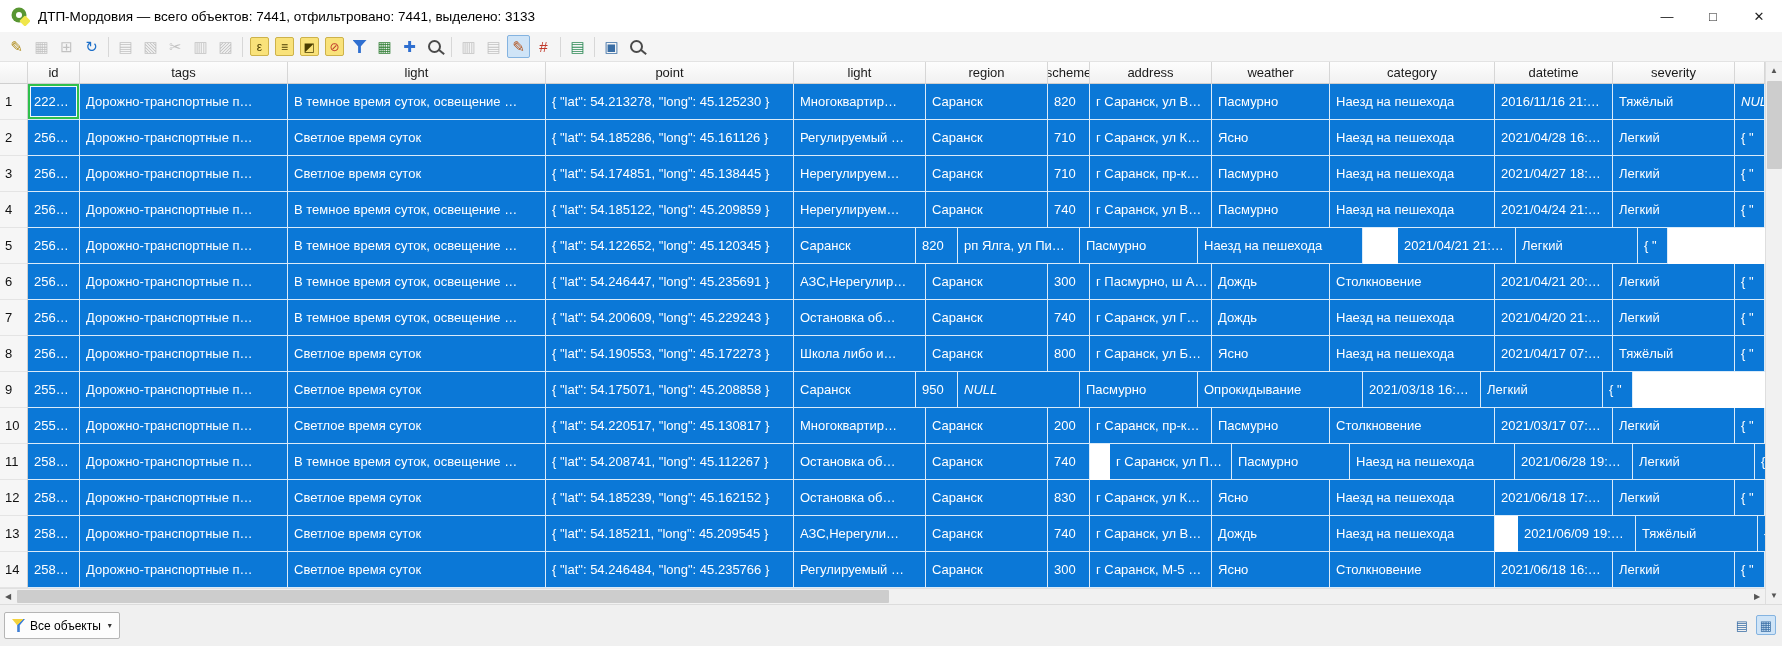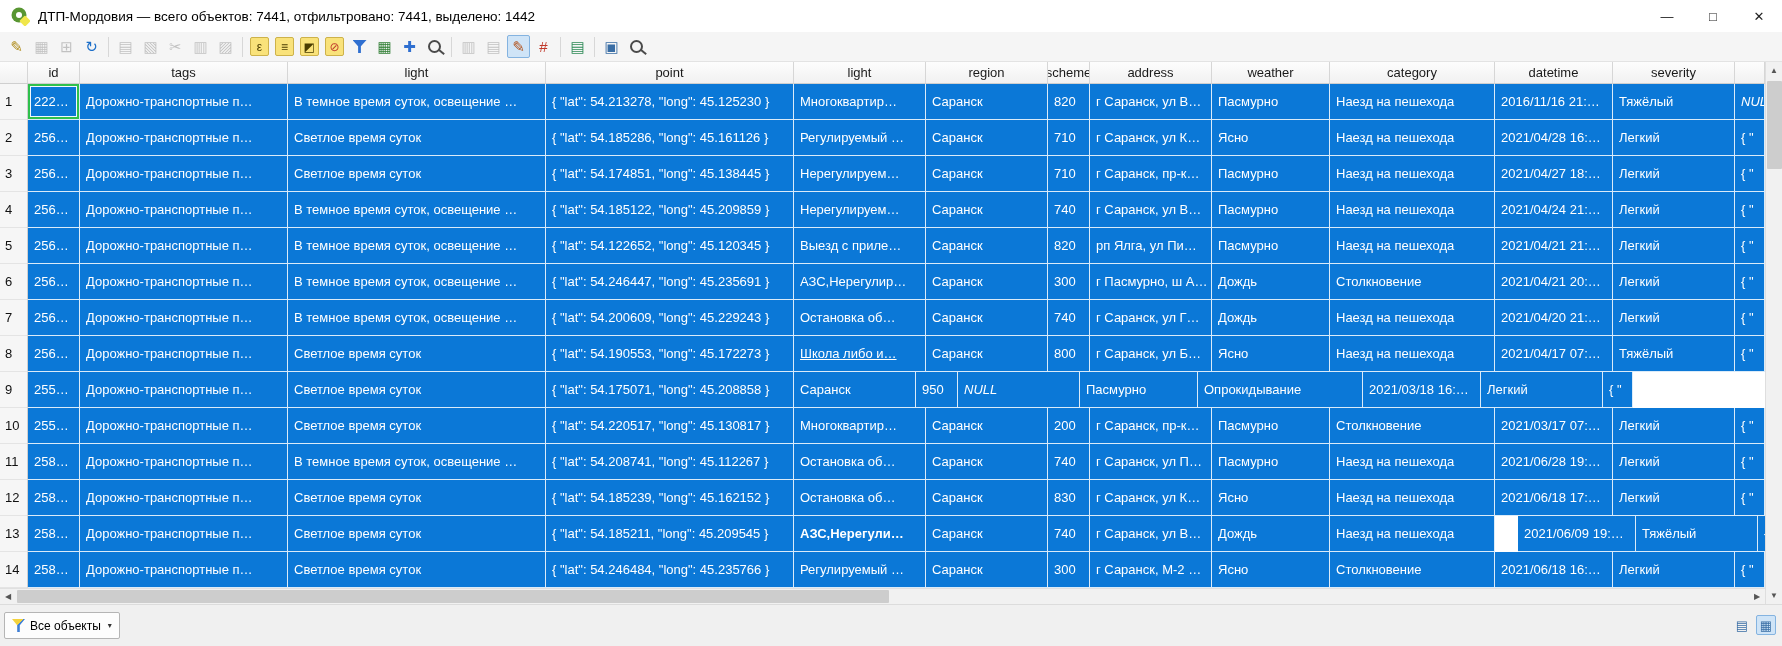--- a/index.html
+++ b/index.html
@@ -106,21 +106,21 @@
 </style>
 </head>
 <body>
 
 <div id="titlebar">
   <svg class="qgis-logo" viewBox="0 0 20 20">
     <circle cx="9" cy="9" r="7.5" fill="#589632"></circle>
     <circle cx="9" cy="9" r="3" fill="#ffffff"></circle>
     <rect x="11" y="11" width="8" height="8" rx="1" fill="#f0e64b" transform="rotate(45 15 15)"></rect>
   </svg>
-  <span id="title-text">ДТП-Мордовия — всего объектов: 7441, отфильтровано: 7441, выделено: 1442</span>
+  <span id="title-text">ДТП-Мордовия — всего объектов: 7441, отфильтровано: 7441, выделено: 3133</span>
   <div id="win-controls">
     <span class="win-btn">—</span>
     <span class="win-btn">□</span>
     <span class="win-btn">✕</span>
   </div>
 </div>
 
 <div id="toolbar">
     <span class="tb-icon" style="color: rgb(176, 141, 30);">✎</span>
     <span class="tb-icon disabled" style="color: rgb(85, 85, 85);">▦</span>
@@ -240,27 +240,26 @@
       <div class="cell" style="width: 118px;">2021/04/24 21:…</div>
       <div class="cell" style="width: 122px;">Легкий</div>
       <div class="cell" style="width: 30px;">{ "</div>
     </div>
     <div class="row">
       <div class="gutter-cell">5</div>
       <div class="cell" style="width: 52px;">256…</div>
       <div class="cell" style="width: 208px;">Дорожно-транспортные п…</div>
       <div class="cell" style="width: 258px;">В темное время суток, освещение …</div>
       <div class="cell" style="width: 248px;">{ "lat": 54.122652, "long": 45.120345 }</div>
-      <div class="cell" style="width: 132px;">Выезд с приле…</div>
       <div class="cell" style="width: 122px;">Саранск</div>
       <div class="cell" style="width: 42px;">820</div>
       <div class="cell" style="width: 122px;">рп Ялга, ул Пи…</div>
       <div class="cell" style="width: 118px;">Пасмурно</div>
       <div class="cell" style="width: 165px;">Наезд на пешехода</div>
-      <div class="cell" style="width: 118px;">2021/04/21 21:…</div>
+      <div class="cell" style="width: 118px; margin-left: 35px;">2021/04/21 21:…</div>
       <div class="cell" style="width: 122px;">Легкий</div>
       <div class="cell" style="width: 30px;">{ "</div>
     </div>
     <div class="row">
       <div class="gutter-cell">6</div>
       <div class="cell" style="width: 52px;">256…</div>
       <div class="cell" style="width: 208px;">Дорожно-транспортные п…</div>
       <div class="cell" style="width: 258px;">В темное время суток, освещение …</div>
       <div class="cell" style="width: 248px;">{ "lat": 54.246447, "long": 45.235691 }</div>
       <div class="cell" style="width: 132px;">АЗС,Нерегулир…</div>
@@ -288,21 +287,21 @@
       <div class="cell" style="width: 118px;">2021/04/20 21:…</div>
       <div class="cell" style="width: 122px;">Легкий</div>
       <div class="cell" style="width: 30px;">{ "</div>
     </div>
     <div class="row">
       <div class="gutter-cell">8</div>
       <div class="cell" style="width: 52px;">256…</div>
       <div class="cell" style="width: 208px;">Дорожно-транспортные п…</div>
       <div class="cell" style="width: 258px;">Светлое время суток</div>
       <div class="cell" style="width: 248px;">{ "lat": 54.190553, "long": 45.172273 }</div>
-      <div class="cell" style="width: 132px; text-decoration: underline;">Школа либо и…</div>
+      <div class="cell" style="width: 132px;">Школа либо и…</div>
       <div class="cell" style="width: 122px;">Саранск</div>
       <div class="cell" style="width: 42px; text-align: center;">800</div>
       <div class="cell" style="width: 122px;">г Саранск, ул Б…</div>
       <div class="cell" style="width: 118px;">Ясно</div>
       <div class="cell" style="width: 165px;">Наезд на пешехода</div>
       <div class="cell" style="width: 118px;">2021/04/17 07:…</div>
       <div class="cell" style="width: 122px;">Тяжёлый</div>
       <div class="cell" style="width: 30px;">{ "</div>
     </div>
     <div class="row">
@@ -338,21 +337,21 @@
     </div>
     <div class="row">
       <div class="gutter-cell">11</div>
       <div class="cell" style="width: 52px;">258…</div>
       <div class="cell" style="width: 208px;">Дорожно-транспортные п…</div>
       <div class="cell" style="width: 258px;">В темное время суток, освещение …</div>
       <div class="cell" style="width: 248px;">{ "lat": 54.208741, "long": 45.112267 }</div>
       <div class="cell" style="width: 132px;">Остановка об…</div>
       <div class="cell" style="width: 122px;">Саранск</div>
       <div class="cell" style="width: 42px;">740</div>
-      <div class="cell" style="width: 122px;">г Саранск, ул П…</div>
+      <div class="cell" style="width: 122px; margin-left: 20px;">г Саранск, ул П…</div>
       <div class="cell" style="width: 118px;">Пасмурно</div>
       <div class="cell" style="width: 165px;">Наезд на пешехода</div>
       <div class="cell" style="width: 118px;">2021/06/28 19:…</div>
       <div class="cell" style="width: 122px;">Легкий</div>
       <div class="cell" style="width: 30px;">{ "</div>
     </div>
     <div class="row">
       <div class="gutter-cell">12</div>
       <div class="cell" style="width: 52px;">258…</div>
       <div class="cell" style="width: 208px;">Дорожно-транспортные п…</div>
@@ -367,40 +366,40 @@
       <div class="cell" style="width: 118px;">2021/06/18 17:…</div>
       <div class="cell" style="width: 122px;">Легкий</div>
       <div class="cell" style="width: 30px;">{ "</div>
     </div>
     <div class="row">
       <div class="gutter-cell">13</div>
       <div class="cell" style="width: 52px;">258…</div>
       <div class="cell" style="width: 208px;">Дорожно-транспортные п…</div>
       <div class="cell" style="width: 258px;">Светлое время суток</div>
       <div class="cell" style="width: 248px;">{ "lat": 54.185211, "long": 45.209545 }</div>
-      <div class="cell" style="width: 132px; font-weight: bold;">АЗС,Нерегули…</div>
+      <div class="cell" style="width: 132px;">АЗС,Нерегули…</div>
       <div class="cell" style="width: 122px;">Саранск</div>
       <div class="cell" style="width: 42px;">740</div>
       <div class="cell" style="width: 122px;">г Саранск, ул В…</div>
       <div class="cell" style="width: 118px;">Дождь</div>
       <div class="cell" style="width: 165px;">Наезд на пешехода</div>
       <div class="cell" style="width: 118px; margin-left: 23px;">2021/06/09 19:…</div>
       <div class="cell" style="width: 122px;">Тяжёлый</div>
       <div class="cell" style="width: 30px;">{ "</div>
     </div>
     <div class="row">
       <div class="gutter-cell">14</div>
       <div class="cell" style="width: 52px;">258…</div>
       <div class="cell" style="width: 208px;">Дорожно-транспортные п…</div>
       <div class="cell" style="width: 258px;">Светлое время суток</div>
       <div class="cell" style="width: 248px;">{ "lat": 54.246484, "long": 45.235766 }</div>
       <div class="cell" style="width: 132px;">Регулируемый …</div>
       <div class="cell" style="width: 122px;">Саранск</div>
       <div class="cell" style="width: 42px;">300</div>
-      <div class="cell" style="width: 122px;">г Саранск, М-2 …</div>
+      <div class="cell" style="width: 122px;">г Саранск, М-5 …</div>
       <div class="cell" style="width: 118px;">Ясно</div>
       <div class="cell" style="width: 165px;">Столкновение</div>
       <div class="cell" style="width: 118px;">2021/06/18 16:…</div>
       <div class="cell" style="width: 122px;">Легкий</div>
       <div class="cell" style="width: 30px;">{ "</div>
     </div>
   </div>
 
 <div id="vscroll">
   <div class="scroll-arrow">▲</div>

